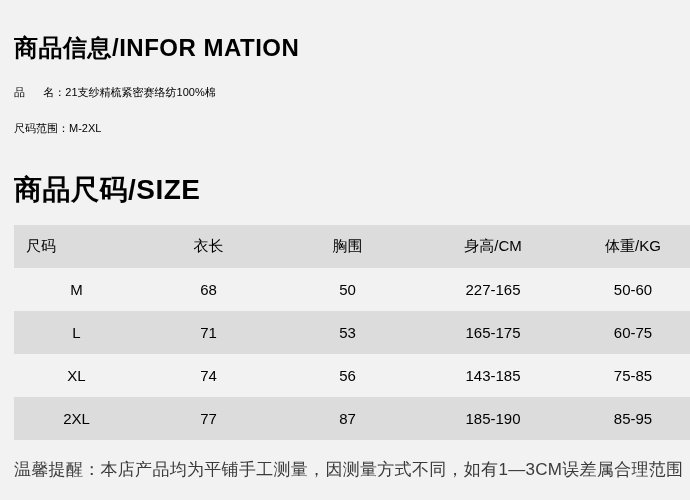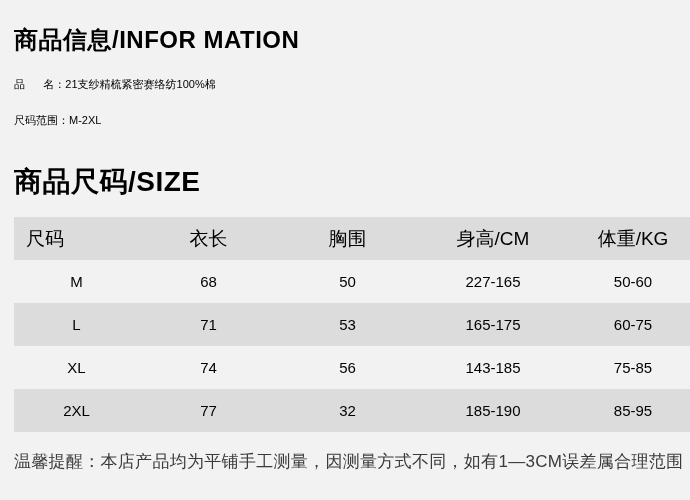--- a/index.html
+++ b/index.html
@@ -12,21 +12,21 @@
     background: #f2f2f2;
     font-family: "Liberation Sans", sans-serif;
     color: #000;
     overflow: hidden;
   }
   .page {
     position: relative;
     width: 690px;
     height: 376px;
     box-sizing: border-box;
-    padding: 0 14px;
+    padding: 8px 14px;
   }
   .section-title {
     font-size: 24px;
     font-weight: bold;
     letter-spacing: 0.5px;
     padding-top: 26px;
     line-height: 1.2;
     white-space: pre;
   }
   .info-line {
@@ -52,21 +52,21 @@
   }
   table.size-table td {
     text-align: center;
     font-size: 15px;
     height: 41px;
     vertical-align: middle;
     border: none;
   }
   tr.head td {
     background: #dcdcdc;
-    font-size: 19px;
+    font-size: 15px;
   }
   tr.odd td {
     background: #f2f2f2;
   }
   tr.even td {
     background: #dcdcdc;
   }
   td.c0 { width: 112px; text-align: center; }
   td.c1 { width: 137px; }
   td.c2 { width: 137px; }
@@ -120,21 +120,21 @@
       <tr class="odd">
         <td class="c0">XL</td>
         <td class="c1">74</td>
         <td class="c2">56</td>
         <td class="c3">143-185</td>
         <td class="c4">75-85</td>
       </tr>
       <tr class="even">
         <td class="c0">2XL</td>
         <td class="c1">77</td>
-        <td class="c2">32</td>
+        <td class="c2">87</td>
         <td class="c3">185-190</td>
         <td class="c4">85-95</td>
       </tr>
     </tbody>
   </table>
 
   <div class="note">温馨提醒：本店产品均为平铺手工测量，因测量方式不同，如有1—3CM误差属合理范围</div>
 
 </div>
 

